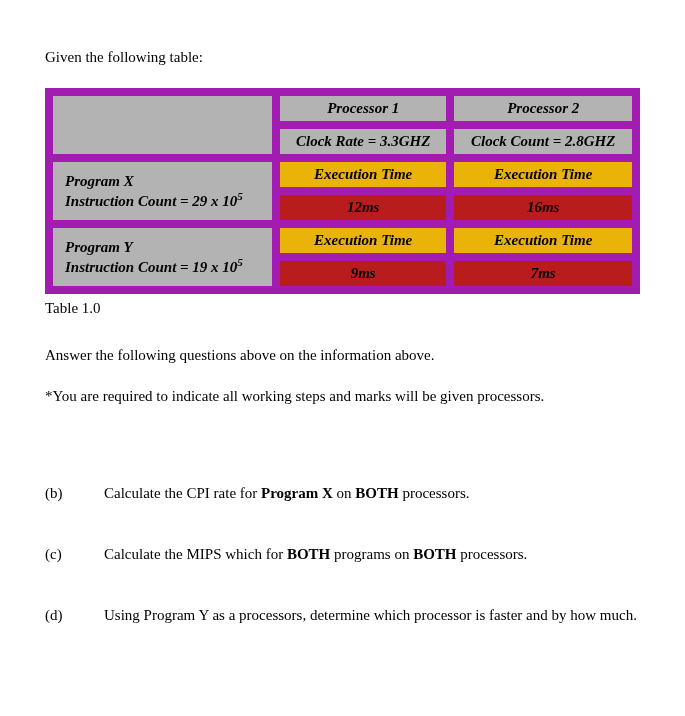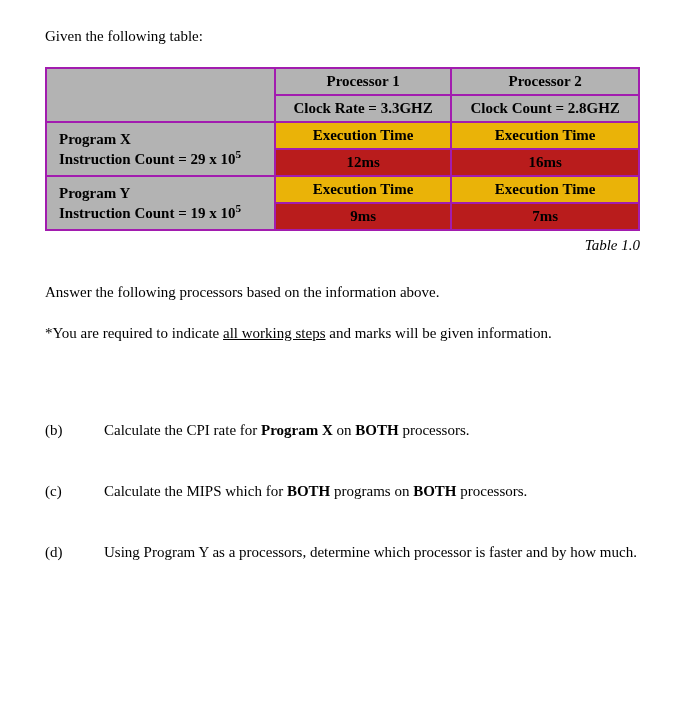--- a/index.html
+++ b/index.html
@@ -11,31 +11,33 @@
       width: 685px;
       height: 716px;
       background: #ffffff;
       font-family: "Times New Roman", Times, serif;
       font-size: 15px;
       color: #000000;
       padding: 28px 45px 28px 45px;
     }
     .intro {
       margin-bottom: 22px;
+      margin-top: 21px;
     }
     table.data {
       border-collapse: collapse;
       width: 100%;
       margin-bottom: 6px;
     }
     table.data td, table.data th {
-      border: 2px solid #a21caf;
+      border: 8px solid #a21caf;
       padding: 4px 8px;
       text-align: center;
       vertical-align: middle;
+      font-style: italic;
     }
     table.data .left-cell {
       text-align: left;
       padding-left: 12px;
       background: #b3b3b3;
       font-weight: bold;
     }
     table.data .header-gray {
       background: #b3b3b3;
       font-weight: bold;
@@ -46,29 +48,27 @@
     }
     table.data .data-cell {
       background: #b91c1c;
       font-weight: bold;
     }
     .sup {
       vertical-align: super;
       font-size: 0.75em;
     }
     .caption {
-      text-align: right;
-      font-style: italic;
+      text-align: left;
       margin-bottom: 30px;
     }
     .para {
       margin-bottom: 24px;
     }
     .underline {
-      text-decoration: underline;
     }
     .question-block {
       display: flex;
       align-items: flex-start;
       margin-top: 44px;
     }
     .question-block.first { margin-top: 80px; }
     .q-label {
       width: 36px;
       flex: 0 0 36px;
@@ -117,24 +117,24 @@
   </tr>
   <tr>
     <td class="data-cell">9ms</td>
     <td class="data-cell">7ms</td>
   </tr>
 </tbody>
   </table>
 
 <p class="caption">Table 1.0</p>
 
-<p class="para">Answer the following processors based on the information above.</p>
+<p class="para">Answer the following questions above on the information above.</p>
 
 <p class="para">
-  <span>*You are required to indicate </span><span class="underline">all working steps</span><span> and marks will be given information.</span>
+  <span>*You are required to indicate </span><span class="underline">all working steps</span><span> and marks will be given processors.</span>
 </p>
 
 <div class="question-block first">
   <div class="q-label">(b)</div>
   <div class="q-text">
     <span>Calculate the CPI rate for </span><b>Program X</b><span> on </span><b>BOTH</b><span> processors.</span>
   </div>
 </div>
 
 <div class="question-block">

